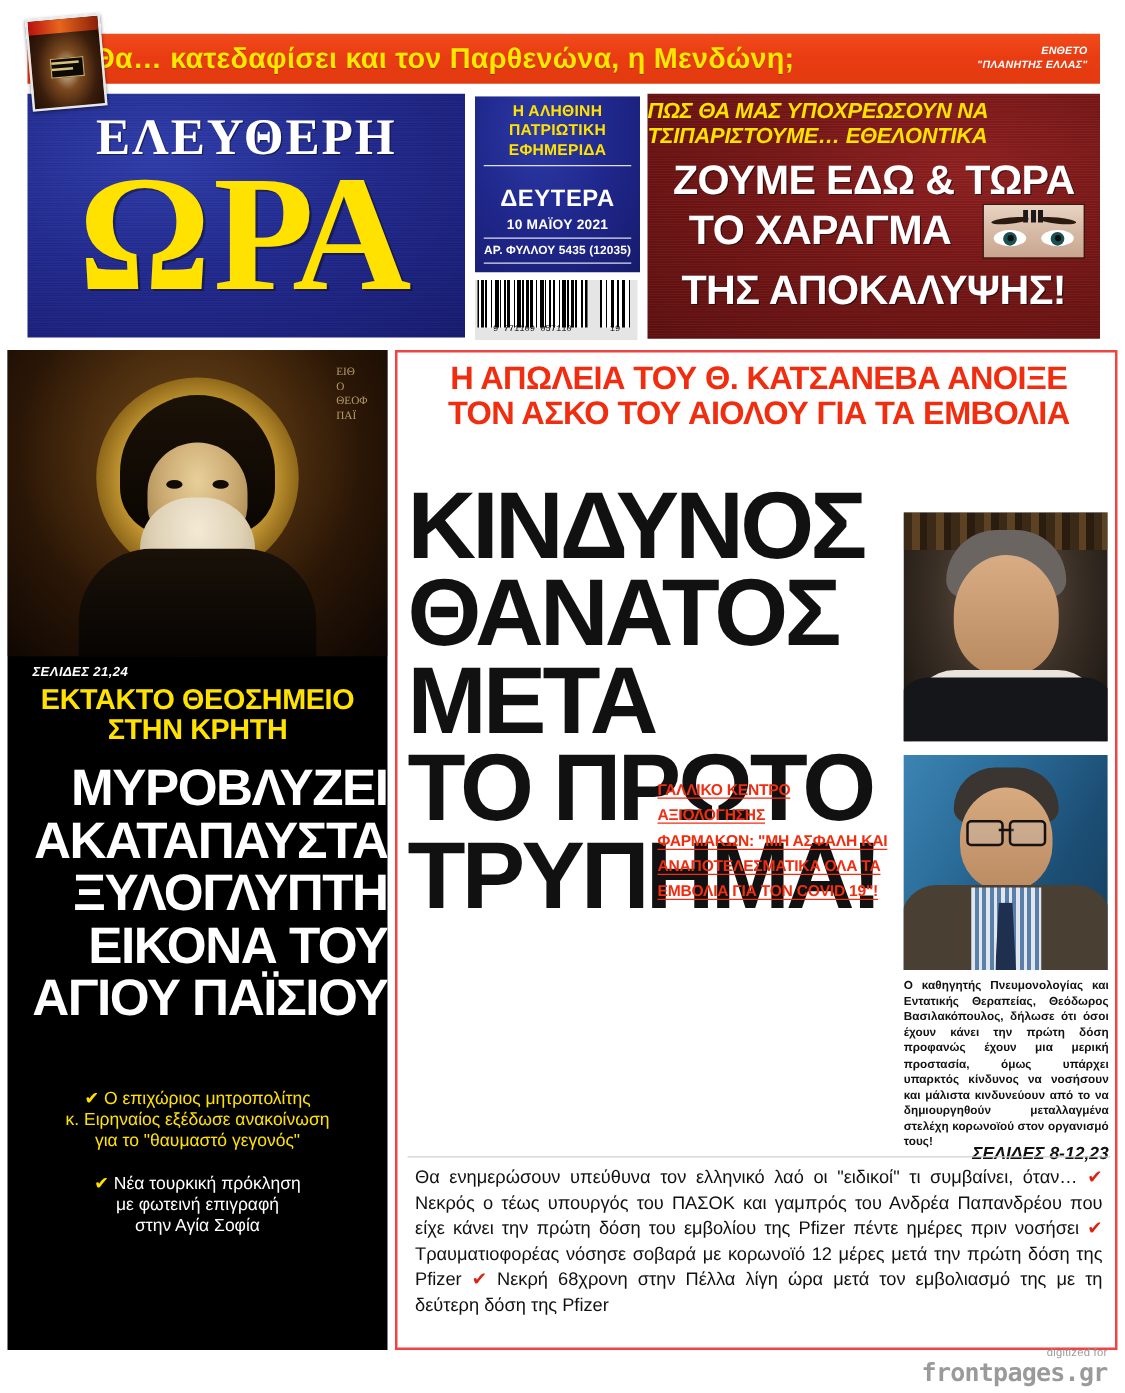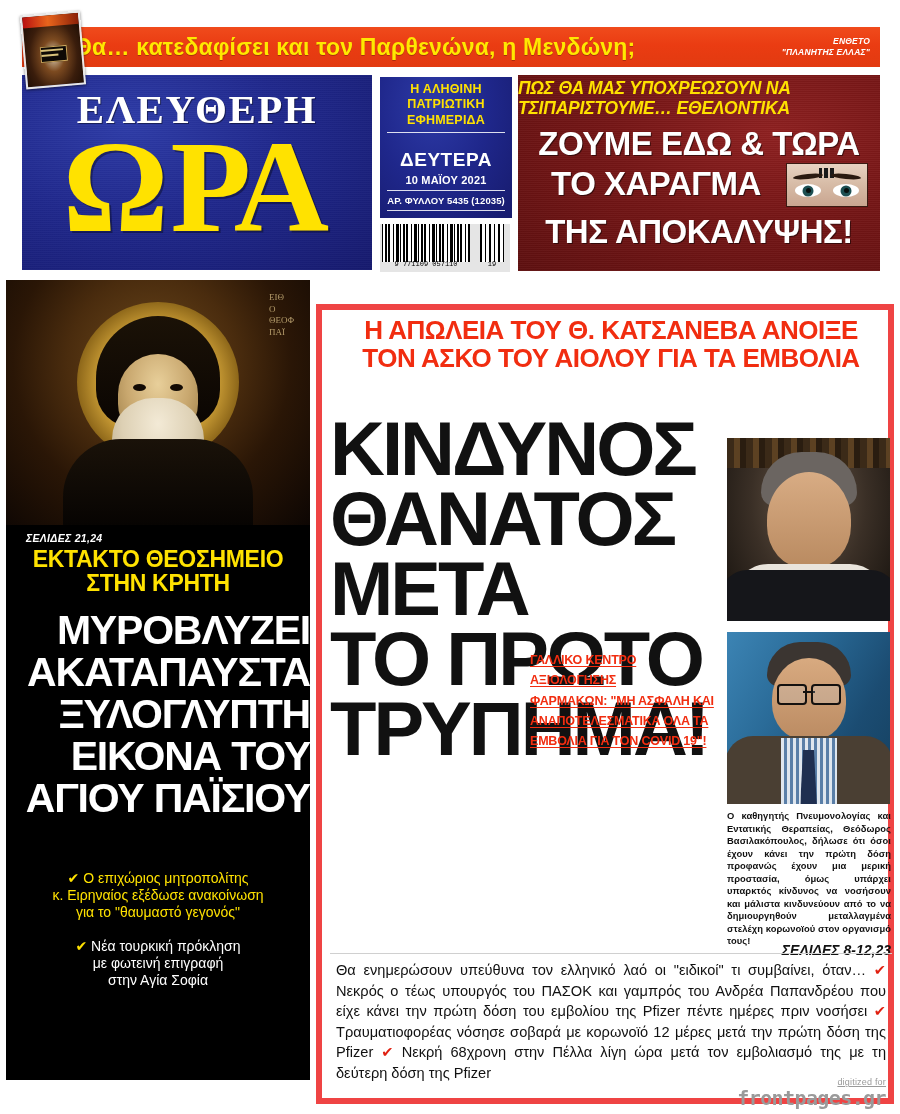--- a/index.html
+++ b/index.html
@@ -181,21 +181,21 @@
   .lc-b1{position:absolute;left:12px;top:590px;width:280px;text-align:center;
     color:#ffe200;font-size:14px;line-height:1.22;}
   .lc-b2{position:absolute;left:12px;top:658px;width:280px;text-align:center;
     color:#ffffff;font-size:14px;line-height:1.22;}
   .chk{color:#ffe200;font-weight:bold;}
   .chk-w{color:#ffe200;font-weight:bold;}
 
   
   .center{
     position:absolute;left:316px;top:280px;width:578px;height:800px;
-    background:#ffffff;border:6px solid #ef4444;box-sizing:border-box;margin-top:24px;
+    background:#ffffff;border:2px solid #ef4444;box-sizing:border-box;
   }
   .c-kicker{position:absolute;left:6px;top:6px;width:566px;text-align:center;
     color:#f12d10;font-weight:bold;font-size:26px;line-height:1.08;letter-spacing:-.5px;}
   .c-head{position:absolute;left:8px;top:104px;width:400px;
     color:#111111;font-weight:bold;font-size:76px;line-height:.92;letter-spacing:-3px;}
   .c-head .ln{white-space:nowrap;}
   .c-redbox{position:absolute;left:208px;top:340px;width:190px;
     color:#f12d10;font-weight:bold;font-size:12.5px;line-height:1.62;letter-spacing:-.2px;
     text-decoration:underline;text-underline-offset:2px;}
 
@@ -236,21 +236,21 @@
     color:#111111;font-size:14px;font-style:italic;font-weight:bold;}
 
   
   .bullets{position:absolute;left:14px;top:650px;width:550px;
     color:#111111;font-size:14.6px;line-height:1.41;text-align:justify;}
   .bullets .chkr{color:#e02010;font-weight:bold;}
   .bullets-rule{position:absolute;left:8px;top:643px;width:562px;height:1px;background:#d0d0d0;}
 
   
   .wm{position:absolute;right:14px;bottom:6px;text-align:right;color:#9a9a9a;}
-  .wm-a{font-size:9px;letter-spacing:.2px;line-height:1.1;text-decoration:underline;}
+  .wm-a{font-size:9px;letter-spacing:.2px;line-height:1.1;}
   .wm-b{font-size:20px;font-weight:bold;letter-spacing:-.6px;line-height:1;
     font-family:"DejaVu Sans Mono","Liberation Mono",monospace;}
 </style>
 </head>
 <body>
 
 <div class="page">
 
   <div class="topstrip">
     <div class="topstrip-text">Θα… κατεδαφίσει και τον Παρθενώνα, η Μενδώνη;</div>

